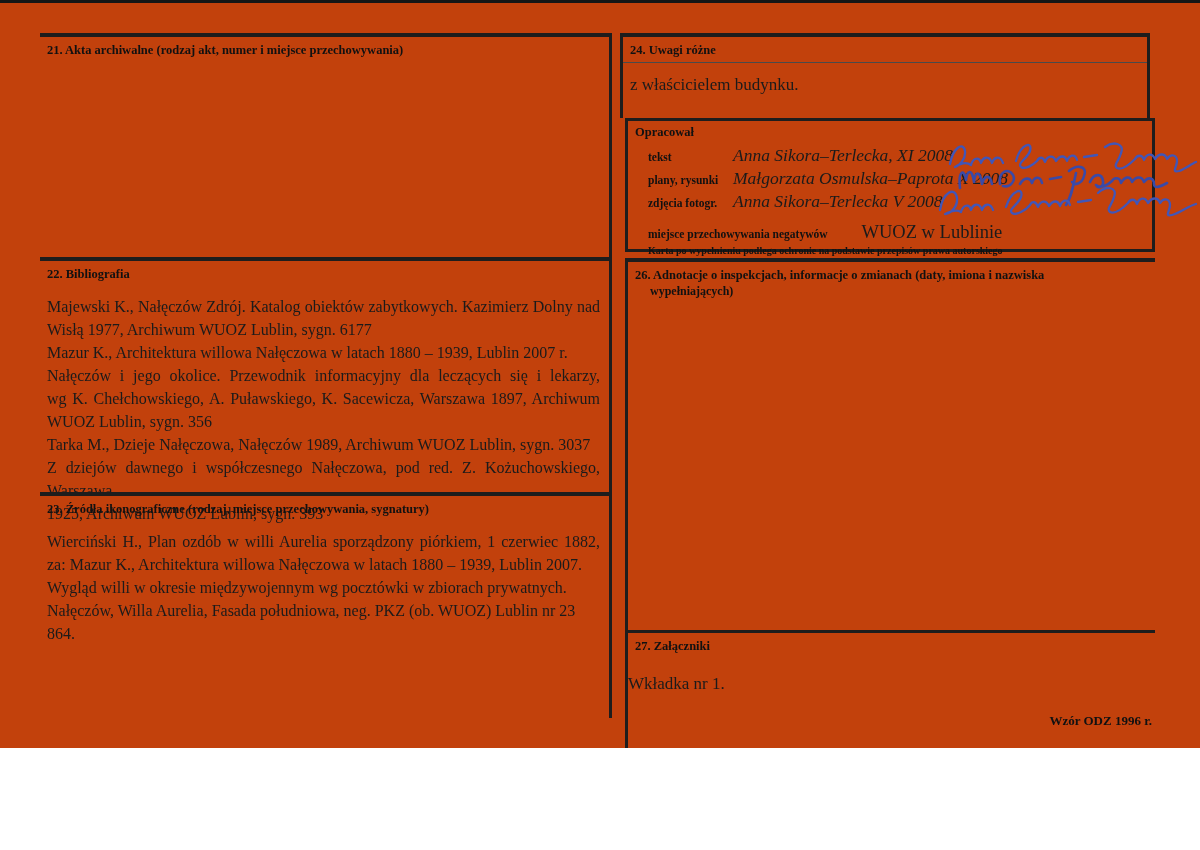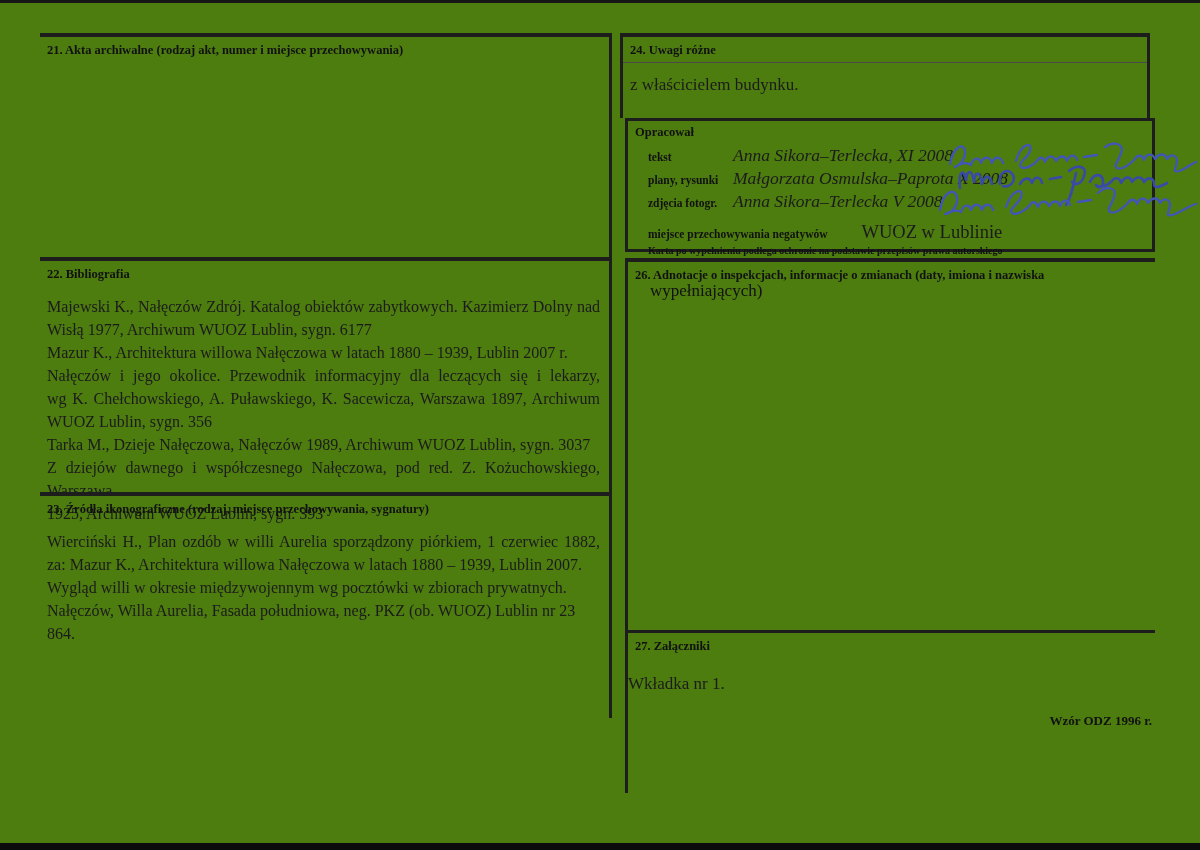--- a/index.html
+++ b/index.html
@@ -1,39 +1,39 @@
 <!DOCTYPE html>
 <html><head>
 <meta charset="utf-8">
 <style>
   * { margin:0; padding:0; box-sizing:border-box; }
   html,body { background:#ffffff; }
   .scan {
-    position:relative; width:1200px; height:850px;
-    background:#4d7c0f; overflow:hidden;
+    position:relative; width:1200px; height:748px;
+    background:#c2410c; overflow:hidden;
     font-family:"Liberation Serif", serif; color:#1b1b1b;
   }
   .edge-top   { position:absolute; left:0; top:0; width:1200px; height:3px; background:#161616; }
   .edge-bottom{ position:absolute; left:0; top:843px; width:1200px; height:7px; background:#0c0c0c; }
 
   .box { position:absolute; border-color:#1d1d1d; border-style:solid; border-width:0; }
   .b21 { left:40px;  top:33px;  width:572px; height:224px; border-top-width:4px; border-right-width:3px; }
   .b22 { left:40px;  top:257px; width:572px; height:235px; border-top-width:4px; border-right-width:3px; }
   .b23 { left:40px;  top:492px; width:572px; height:226px; border-top-width:4px; border-right-width:3px; }
   .b24 { left:620px; top:33px;  width:530px; height:85px;  border-top-width:4px; border-left-width:3px; border-right-width:3px; }
   .bop { left:625px; top:118px; width:530px; height:134px; border-width:3px; }
   .b26 { left:625px; top:258px; width:530px; height:372px; border-top-width:4px; border-left-width:3px; }
   .b27 { left:625px; top:630px; width:530px; height:163px; border-top-width:3px; border-left-width:3px; }
 
   .hdr {
     font-weight:bold; font-size:12.5px; line-height:15px;
     padding:6px 8px 0 7px; color:#111;
   }
   .hdr-row { border-bottom:1px solid #4a4a4a; padding-bottom:4px; }
-  .hdr2 { padding:1px 8px 0 22px; font-weight:normal; font-size:17px; line-height:14px; color:#111; }
+  .hdr2 { padding:1px 8px 0 22px; font-weight:bold; font-size:12px; line-height:14px; color:#111; }
 
   .body-txt { padding:0 9px 0 7px; }
   .tl { font-size:16px; line-height:23px; white-space:normal; }
   .tl.j { text-align:justify; text-align-last:justify; }
   .b22 .body-txt { margin-top:13px; }
   .b23 .body-txt { margin-top:13px; }
 
   .t24 { margin-top:9px; padding:0 7px; }
   .t24 .tl { font-size:17px; line-height:26px; }
 

